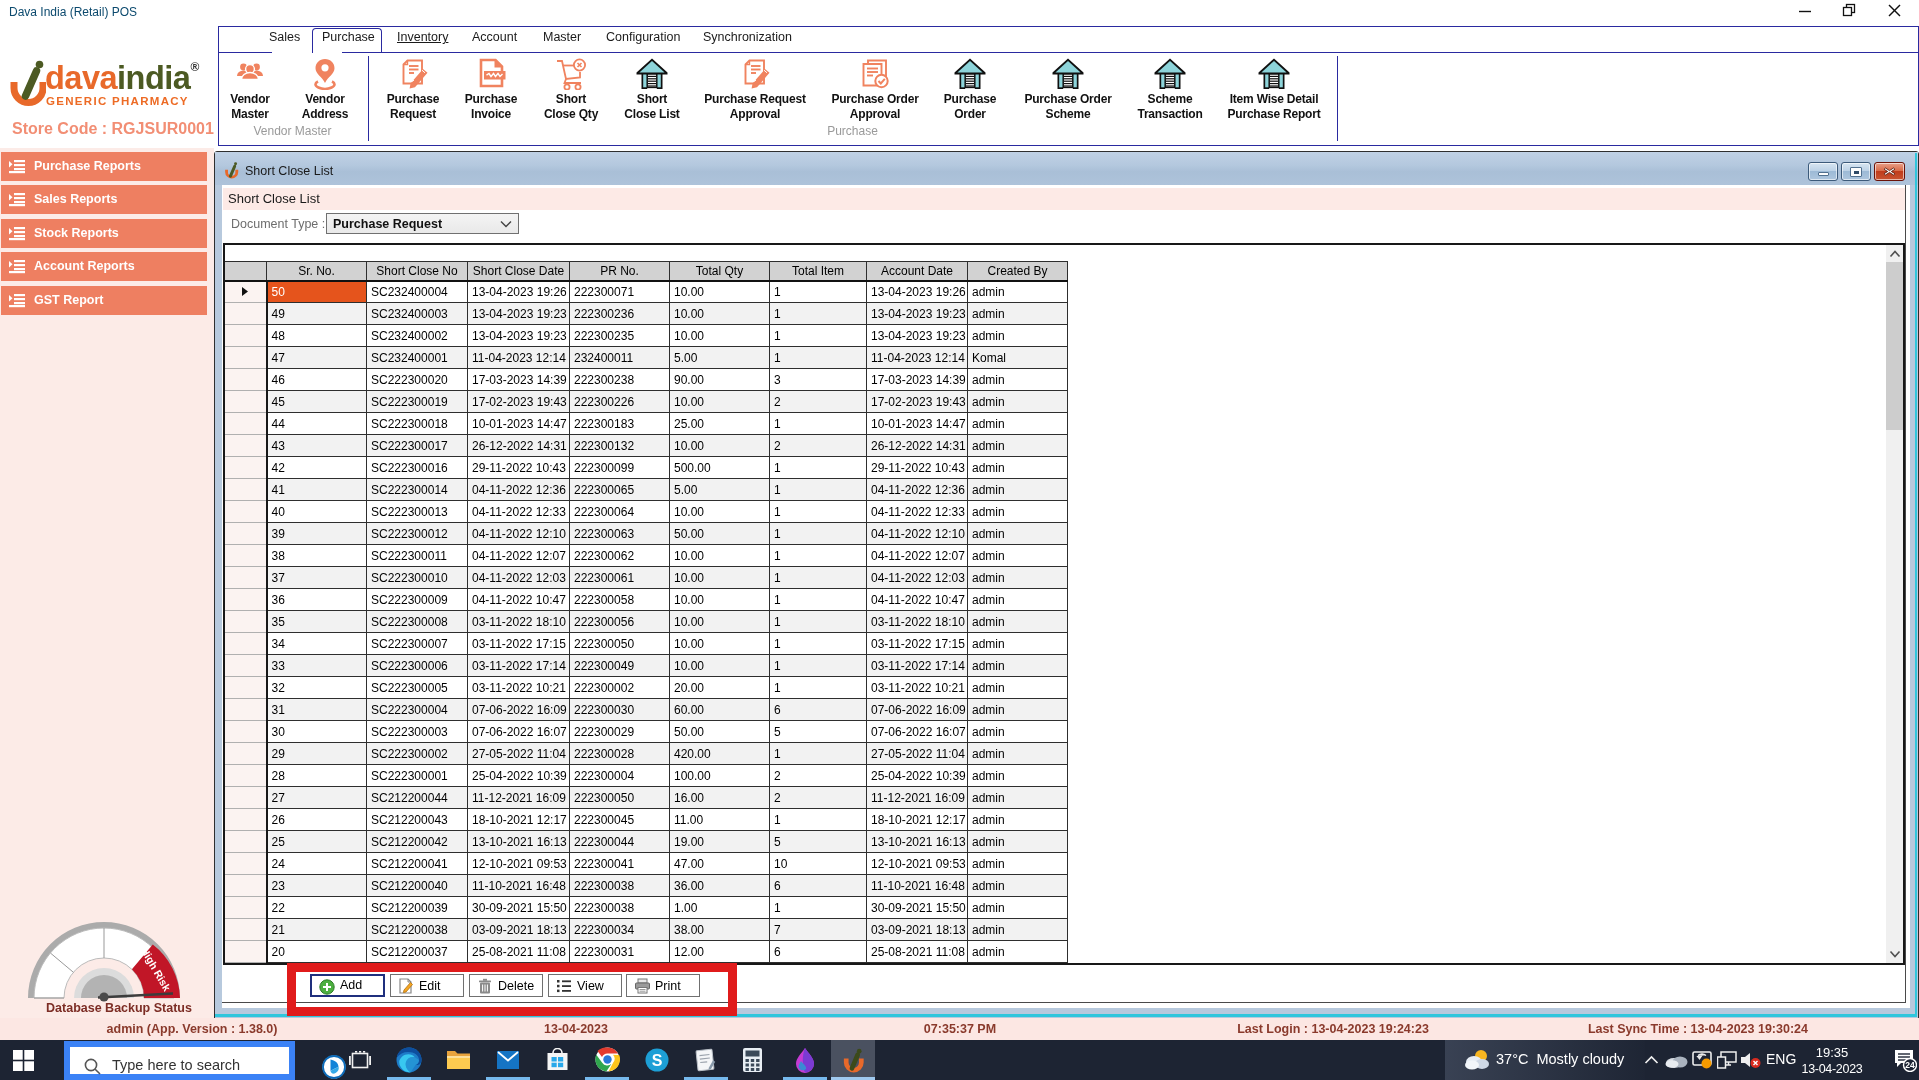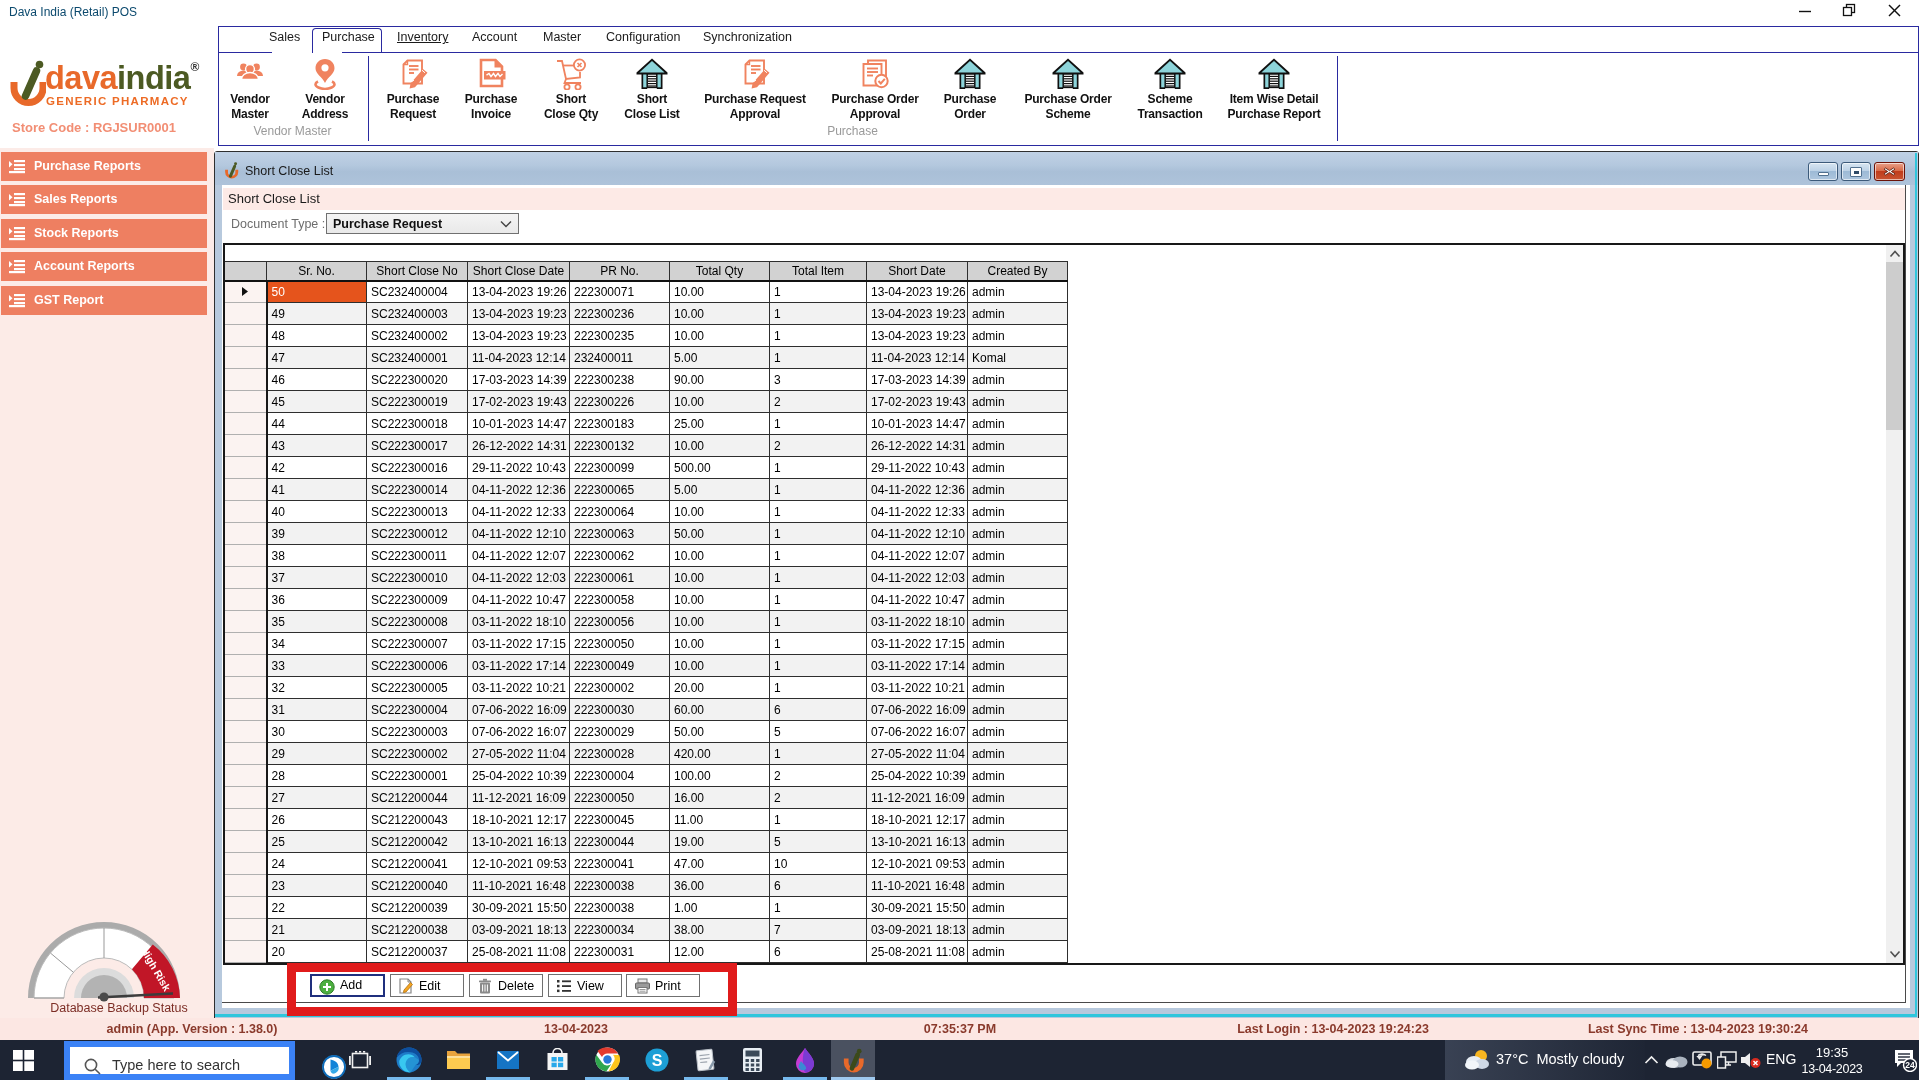--- a/index.html
+++ b/index.html
@@ -21,21 +21,21 @@
   <line x1="110" y1="5" x2="99" y2="16" stroke="#111" stroke-width="1.4"></line>
 </svg>
 
 <svg class="abs" style="left:10px;top:60px;" width="36" height="48" viewBox="0 0 36 48">
   <path d="M4 22 L4 28 A14.5 14.5 0 0 0 33 28 L33 22" fill="none" stroke="#e8692a" stroke-width="7"></path>
   <line x1="26.5" y1="11" x2="15.5" y2="36" stroke="#4c5a23" stroke-width="7.5" stroke-linecap="round"></line>
   <circle cx="29.5" cy="4.5" r="3.8" fill="#4c5a23"></circle>
 </svg>
 <div class="abs" style="left:45px;top:60px;font-size:32.5px;font-weight:bold;letter-spacing:-0.5px;color:#e8692a;">dava<span style="color:#4c5a23;">india</span><span style="font-size:12px;vertical-align:18px;color:#333;">®</span></div>
 <div class="abs" style="left:46px;top:95px;font-size:11.5px;font-weight:bold;letter-spacing:1.3px;color:#ed6b25;">GENERIC PHARMACY</div>
-<div class="abs" style="left:12px;top:120px;font-size:13px;font-weight:bold;color:#f28e74;">Store Code : RGJSUR0001</div>
+<div class="abs" style="left:12px;top:120px;font-size:16px;font-weight:bold;color:#f28e74;">Store Code : RGJSUR0001</div>
 
 <div class="abs" style="left:218px;top:26px;width:1701px;height:120px;border:1px solid #2a2aa0;border-top:1.5px solid #2a2aa0;background:#fff;"></div>
 
 <div class="abs" style="left:219px;top:27px;width:1698px;height:25px;background:#fff;"></div>
 <div class="abs" id="tabs" style="left:218px;top:30px;width:1700px;height:22px;font-size:12.5px;color:#1a1a1a;margin-left:40px;">
   <span class="abs" style="left:11px;">Sales</span>
   <span class="abs" style="left:54px;top:-2px;width:70px;height:25px;border:1px solid #2a2aa0;border-bottom:none;border-radius:4px 4px 0 0;background:#fff;"></span>
   <span class="abs" style="left:64px;">Purchase</span>
   <span class="abs" style="left:139px;text-decoration:underline;">Inventory</span>
   <span class="abs" style="left:214px;">Account</span>
@@ -255,21 +255,21 @@
       <line x1="-30.6" y1="-25.7" x2="-53.6" y2="-45"></line>
       <line x1="0" y1="-40" x2="0" y2="-70"></line>
     </g>
     <path d="M-30 0 A30 30 0 0 1 30 0 Z" fill="#dcdcdc"></path>
     <path d="M-23 0 A23 23 0 0 1 23 0 Z" fill="#b3b3b3"></path>
     <text x="48.5" y="-27" fill="#fff" font-size="10.5" font-weight="bold" transform="rotate(60 48.5 -27)" text-anchor="middle">High Risk</text>
     <line x1="-6" y1="-0.5" x2="69" y2="-4.5" stroke="#3c3c3c" stroke-width="2.3"></line>
     <circle cx="0" cy="-1" r="4.6" fill="#4a4a4a"></circle>
   </g>
 </svg>
-<div class="abs" style="left:0px;top:1001px;width:210px;text-align:center;font-size:12.5px;font-weight:normal;color:#7c2d25;padding-left:28px;">Database Backup Status</div>
+<div class="abs" style="left:0px;top:1001px;width:210px;text-align:center;font-size:12.5px;font-weight:bold;color:#7c2d25;padding-left:28px;">Database Backup Status</div>
 
 <div class="abs" style="left:214px;top:151px;width:1705px;height:868px;border:1px solid #2f2f2f;border-radius:3px 3px 0 0;background:#b7c9dd;"></div>
 <div class="abs" style="left:215px;top:152px;width:1703px;height:33px;background:linear-gradient(180deg,#c0d1e5 0%,#b4c8de 40%,#a9bfd7 60%,#aec3da 100%);"></div>
 <div class="abs" style="left:1915px;top:153px;width:2px;height:864px;background:#2fc6dc;"></div>
 <div class="abs" style="left:215px;top:1014px;width:1702px;height:2.5px;background:#2fc6dc;"></div>
 
 <svg class="abs" style="left:223px;top:162px;" width="17" height="17" viewBox="0 0 36 48">
       <path d="M4 22 L4 28 A14.5 14.5 0 0 0 33 28 L33 22" fill="none" stroke="#e8692a" stroke-width="8"></path>
       <line x1="27" y1="12" x2="15" y2="40" stroke="#4c5a23" stroke-width="8.5" stroke-linecap="round"></line>
       <circle cx="29.5" cy="5" r="4.2" fill="#4c5a23"></circle>
@@ -331,21 +331,21 @@
         </colgroup>
 <tbody>
           <tr>
             <th></th>
             <th>Sr. No.</th>
             <th>Short Close No</th>
             <th>Short Close Date</th>
             <th>PR No.</th>
             <th>Total Qty</th>
             <th>Total Item</th>
-            <th>Short Date</th>
+            <th>Account Date</th>
             <th>Created By</th>
           </tr>
 <tr>
             <td class="rh">
               <svg width="8" height="9" viewBox="0 0 8 9" style="display:block;margin:0 auto;">
                 <path d="M1 0 L7 4.5 L1 9 Z" fill="#111"></path>
               </svg>
             </td>
             <td style="background:#e5541c;color:#fff;">50</td>
             <td>SC232400004</td>

